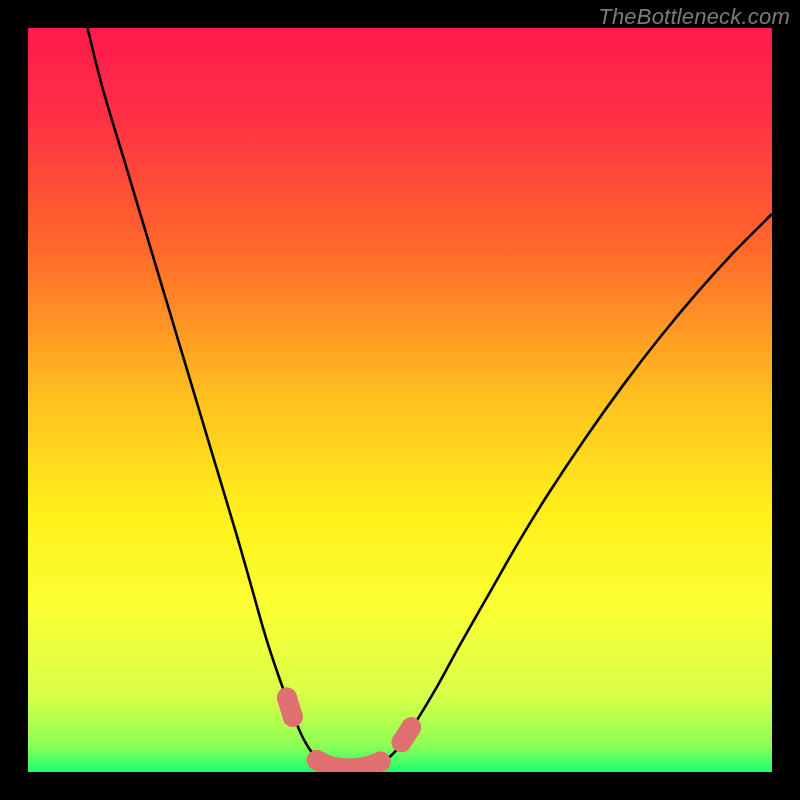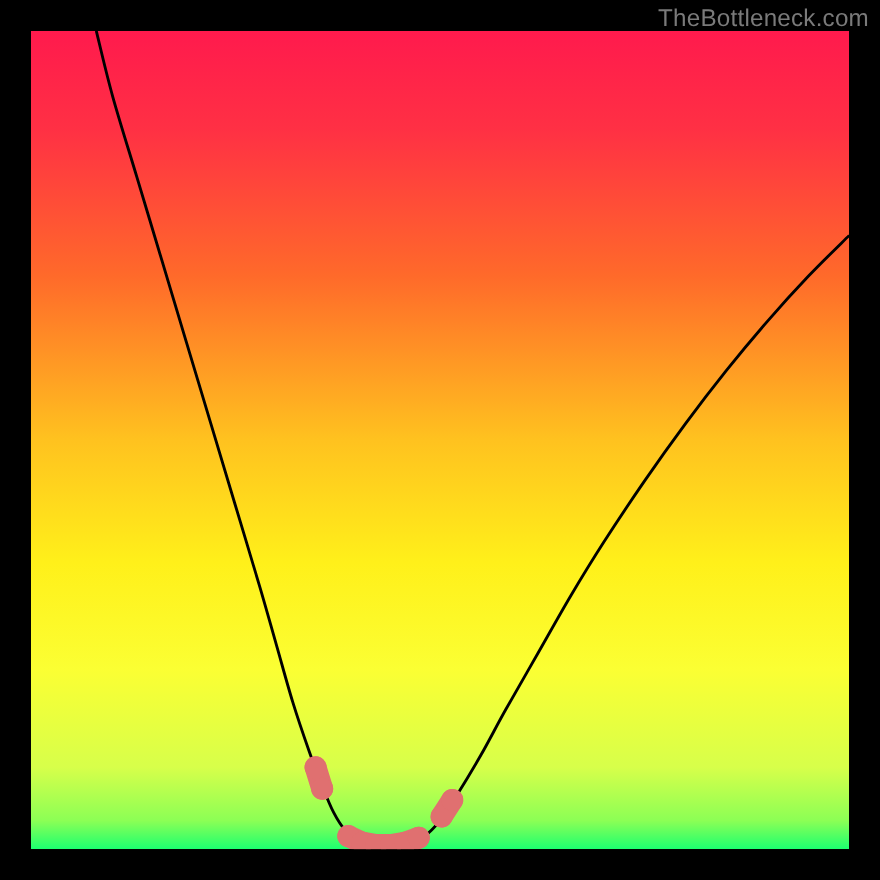--- a/index.html
+++ b/index.html
@@ -11,20 +11,21 @@
     position: relative;
     font-family: Arial, sans-serif;
   }
   .frame {
     position: absolute;
     top: 0;
     left: 0;
     width: 800px;
     height: 800px;
     background: #000;
+    font-style: italic;
   }
   .plot-area {
     position: absolute;
     top: 28px;
     left: 28px;
     width: 744px;
     height: 744px;
     overflow: hidden;
   }
   .watermark {

